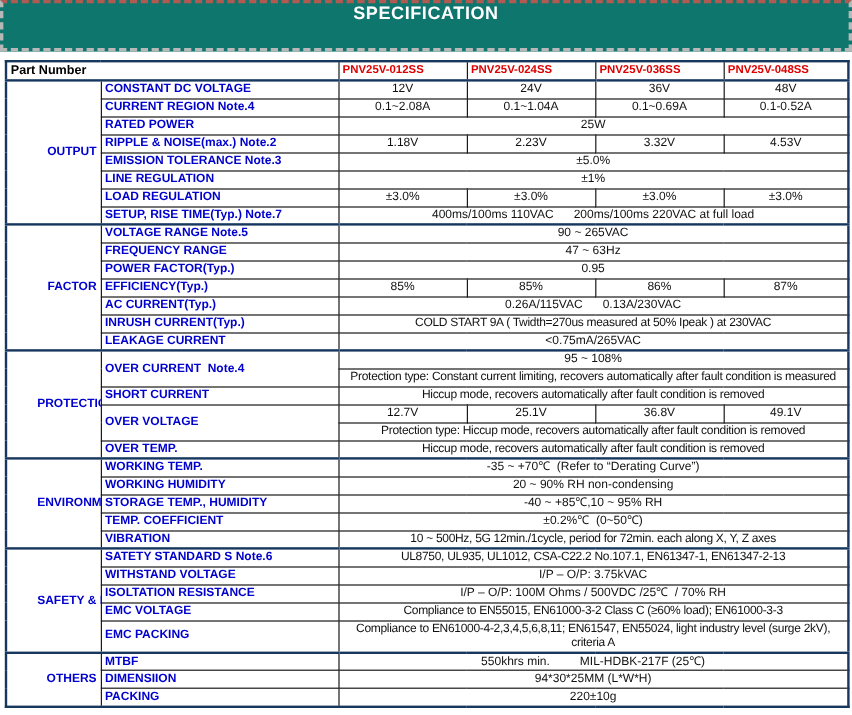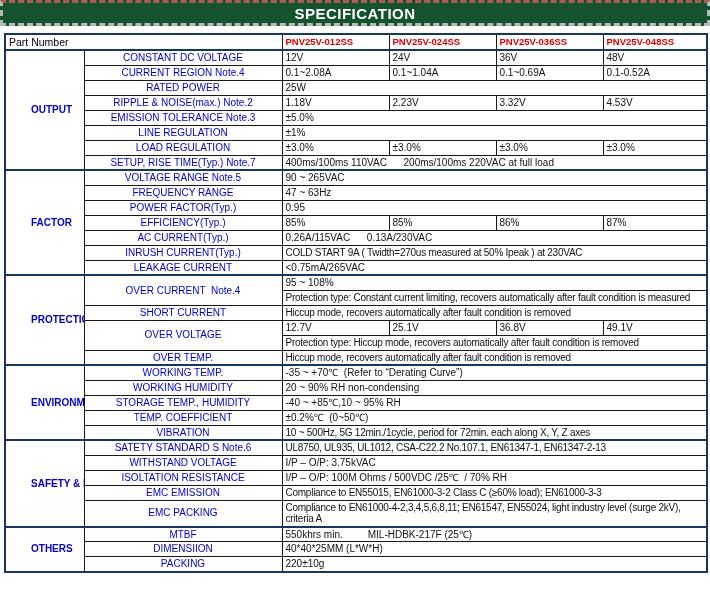--- a/index.html
+++ b/index.html
@@ -5,25 +5,25 @@
   * { box-sizing: border-box; }
   html, body { margin: 0; padding: 0; }
   body {
     width: 710px; height: 596px;
     background: #fff;
     font-family: "Liberation Sans", sans-serif;
     overflow: hidden;
   }
   .spec-header {
     margin: 0;
-    height: 26px;
-    background: #14532d;
+    height: 43px;
+    background: #0f766e;
     border: 3px dashed #b8b8b8;
     border-top-color: #b05a52;
-    display: flex; align-items: center; justify-content: center;
+    display: flex; align-items: flex-start; justify-content: center;
   }
   .spec-title {
     color: #ffffff;
     font-weight: bold;
     font-size: 15px;
     letter-spacing: 0.5px;
   }
   table#spec-table {
     margin: 7px 4px 0 4px;
     width: 702px;
@@ -38,32 +38,32 @@
     line-height: 1.15;
     font-size: 10px;
     color: #111;
     vertical-align: middle;
     white-space: pre;
     overflow: hidden;
   }
   #spec-table tr.sec-start td { border-top: 2px solid #17375e; }
   #spec-table td.cat {
     color: #0000cd; font-weight: bold;
+    text-align: right;
+    font-size: 10px;
+    padding-left: 25px;
+  }
+  #spec-table td.lbl {
+    color: #0000cd; font-weight: bold;
     text-align: left;
     font-size: 10px;
-    padding-left: 25px;
-  }
-  #spec-table td.lbl {
-    color: #0000cd; font-weight: normal;
-    text-align: center;
-    font-size: 10px;
-  }
-  #spec-table td.pn-label { font-weight: normal; color: #000; font-size: 10.5px; }
+  }
+  #spec-table td.pn-label { font-weight: bold; color: #000; font-size: 10.5px; }
   #spec-table td.pn-val { color: #dd0000; font-weight: bold; font-size: 9.5px; margin-left: 36px; }
-  #spec-table td.val { font-size: 10px; }
+  #spec-table td.val { font-size: 10px; text-align: center; }
   #spec-table td.tight { font-size: 10px; letter-spacing: -0.25px; }
 </style>
 </head>
 <body>
 
 <div class="spec-header">
   <span class="spec-title">SPECIFICATION</span>
 </div>
 
 <table id="spec-table">
@@ -214,35 +214,35 @@
       </tr>
       <tr>
         <td class="lbl">WITHSTAND VOLTAGE</td>
         <td class="val span-val" colspan="4">I/P – O/P: 3.75kVAC</td>
       </tr>
       <tr>
         <td class="lbl">ISOLTATION RESISTANCE</td>
         <td class="val span-val" colspan="4">I/P – O/P: 100M Ohms / 500VDC /25℃  / 70% RH</td>
       </tr>
       <tr>
-        <td class="lbl">EMC EMISSION</td>
+        <td class="lbl">EMC VOLTAGE</td>
         <td class="val span-val tight" colspan="4">Compliance to EN55015, EN61000-3-2 Class C (≥60% load); EN61000-3-3</td>
       </tr>
       <tr>
         <td class="lbl">EMC PACKING</td>
         <td class="val span-val tight" colspan="4">Compliance to EN61000-4-2,3,4,5,6,8,11; EN61547, EN55024, light industry level (surge 2kV),
 criteria A</td>
       </tr>
       <tr class="sec-start">
         <td class="cat" rowspan="3">OTHERS</td>
         <td class="lbl">MTBF</td>
         <td class="val span-val" colspan="4">550khrs min.         MIL-HDBK-217F (25℃)</td>
       </tr>
       <tr>
         <td class="lbl">DIMENSIION</td>
-        <td class="val span-val" colspan="4">40*40*25MM (L*W*H)</td>
+        <td class="val span-val" colspan="4">94*30*25MM (L*W*H)</td>
       </tr>
       <tr>
         <td class="lbl">PACKING</td>
         <td class="val span-val" colspan="4">220±10g</td>
       </tr>
     </tbody>
 </table>
 
 </body></html>

